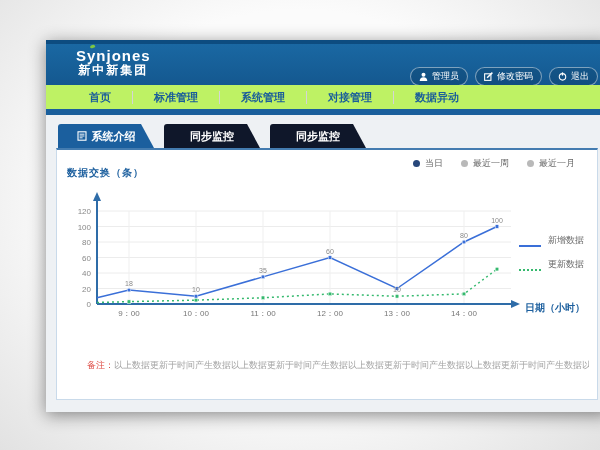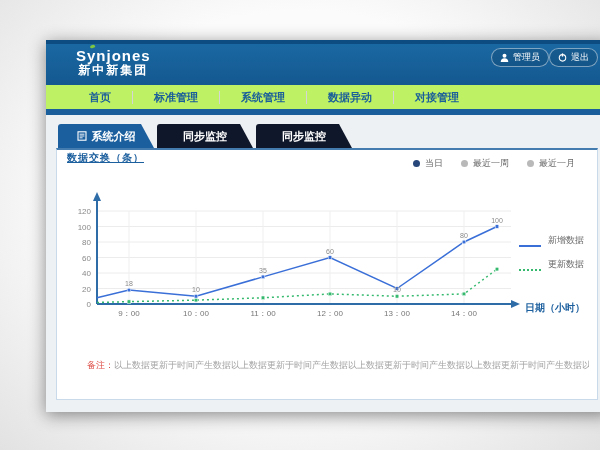--- a/index.html
+++ b/index.html
@@ -11,53 +11,53 @@
 
   
   .topbar { position:absolute; left:0; top:0; width:100%; height:45px;
             background:linear-gradient(#1a68a3,#14588f); border-top:4px solid #0d4c80; }
   .logo { position:absolute; left:30px; top:3px; text-align:center; color:#fff; line-height:1.15; }
   .logo-en { font-size:15px; font-weight:bold; letter-spacing:1px; position:relative; }
   .logo-accent { position:absolute; top:-2px; left:14px; width:5px; height:3px;
                  background:#7ec642; border-radius:50% 50% 0 50%; transform:rotate(-20deg); }
   .logo-cn { font-size:12px; font-weight:bold; letter-spacing:2px; }
   .app-title { position:absolute; left:120px; top:13px; color:#fff; font-size:14px; letter-spacing:3px; }
-  .user-menu { position:absolute; right:12px; top:4px; display:flex; }
+  .user-menu { position:absolute; right:12px; top:23px; display:flex; gap:7px; }
   .user-btn { display:flex; align-items:center; gap:4px; border:1px solid rgba(255,255,255,.45);
               background:rgba(0,0,0,.10); color:#fff; font-size:9px; padding:2px 8px;
               border-radius:10px; cursor:pointer; white-space:nowrap; }
   .user-btn svg { display:block; }
 
   
   .mainnav { position:absolute; left:0; top:45px; width:100%; height:24px; background:#bef264;
              display:flex; align-items:center; padding-left:22px; }
   .nav-item { font-size:11px; font-weight:bold; color:#1a5e9a; padding:0 21px; line-height:13px;
               cursor:pointer; }
   .nav-item + .nav-item { border-left:1px solid #d5d5d5; }
   .nav-strip { position:absolute; left:0; top:69px; width:100%; height:6px; background:#1a5f9c; }
 
   
-  .tabs { position:absolute; left:12px; top:84px; height:24px; display:flex; gap:3px; }
+  .tabs { position:absolute; left:12px; top:84px; height:24px; display:flex; gap:10px; }
   .tab { position:relative; width:96px; height:24px; line-height:24px; color:#fff; font-size:11px;
          font-weight:bold; text-align:center; cursor:pointer;
          clip-path:polygon(0 0, calc(100% - 13px) 0, 100% 100%, 0 100%);
          border-radius:3px 0 0 0; background:#0f172a; }
   .tab.active { background:#1b5f9e; }
   .tab .doc-ico { display:inline-block; vertical-align:-1px; margin-right:5px; }
 
   
   .panel { position:absolute; left:10px; top:108px; width:542px; height:252px; background:#fff;
            border:1px solid #c9daea; border-top:2px solid #447cb0; }
   .radio-row { position:absolute; top:7px; right:22px; display:flex; gap:18px; align-items:center;
                font-size:9px; color:#666; }
   .radio-item { display:flex; align-items:center; cursor:pointer; }
   .radio-dot { width:7px; height:7px; border-radius:50%; background:#b9b9b9; margin-right:5px; }
   .radio-item.sel .radio-dot { background:#27477a; }
-  .y-axis-label { position:absolute; left:10px; top:1px; font-size:10px; font-weight:bold;
-                  color:#1c5f9e; letter-spacing:1px;text-decoration:underline; }
+  .y-axis-label { position:absolute; left:10px; top:16px; font-size:10px; font-weight:bold;
+                  color:#1c5f9e; letter-spacing:1px; }
   .x-axis-label { position:absolute; left:468px; top:151px; font-size:10px; font-weight:bold;
                   color:#1c5f9e; }
   #chart { position:absolute; left:2px; top:28px; }
   #chart text { font-family:"Liberation Sans", sans-serif; }
 
   .legend { position:absolute; left:462px; top:84px; font-size:9px; color:#666; }
   .legend-item { display:flex; align-items:flex-end; margin-bottom:11px; cursor:pointer; }
   .sample { width:22px; margin-right:7px; }
   .sample.solid  { border-top:2px solid #3a6fd8; }
   .sample.dotted { border-top:2px dotted #35b96e; }
@@ -86,35 +86,44 @@
             <svg width="9" height="9" viewBox="0 0 10 10">
                 <circle cx="5" cy="3" r="2.2" fill="#fff"></circle>
                 <path d="M0.8 10 A4.2 4.2 0 0 1 9.2 10 Z" fill="#fff"></path>
               </svg>
           </span>
           <span>管理员</span>
         </div>
         <div class="user-btn">
           <span>
             <svg width="9" height="9" viewBox="0 0 10 10">
+                <rect x="0.7" y="2" width="7" height="7.3" fill="none" stroke="#fff" stroke-width="1.2"></rect>
+                <path d="M3.5 6.5 L9.3 0.7" stroke="#fff" stroke-width="1.6"></path>
+              </svg>
+          </span>
+          <span>修改密码</span>
+        </div>
+        <div class="user-btn">
+          <span>
+            <svg width="9" height="9" viewBox="0 0 10 10">
                 <circle cx="5" cy="5.4" r="3.6" fill="none" stroke="#fff" stroke-width="1.2"></circle>
                 <path d="M5 0.4 L5 4" stroke="#fff" stroke-width="1.4"></path>
               </svg>
           </span>
           <span>退出</span>
         </div>
       </div>
     </div>
 
     <div class="mainnav">
       <span class="nav-item">首页</span>
       <span class="nav-item">标准管理</span>
       <span class="nav-item">系统管理</span>
+      <span class="nav-item">对接管理</span>
       <span class="nav-item">数据异动</span>
-      <span class="nav-item">对接管理</span>
     </div>
     <div class="nav-strip"></div>
 
     <div class="tabs">
       <div class="tab active">
         <span class="doc-ico">
           <svg width="10" height="10" viewBox="0 0 10 10">
               <rect x="1" y="0.8" width="8" height="8.4" fill="none" stroke="#fff" stroke-width="1.1"></rect>
               <path d="M2.6 3.2 H7.4 M2.6 5 H7.4 M2.6 6.8 H5.6" stroke="#fff" stroke-width="0.9"></path>
             </svg>

